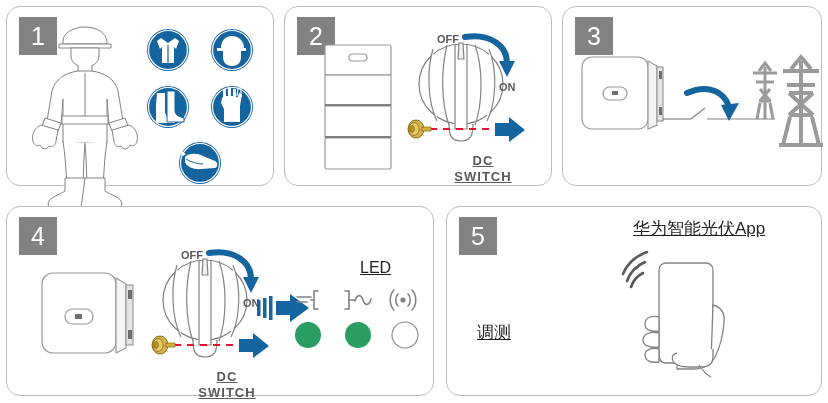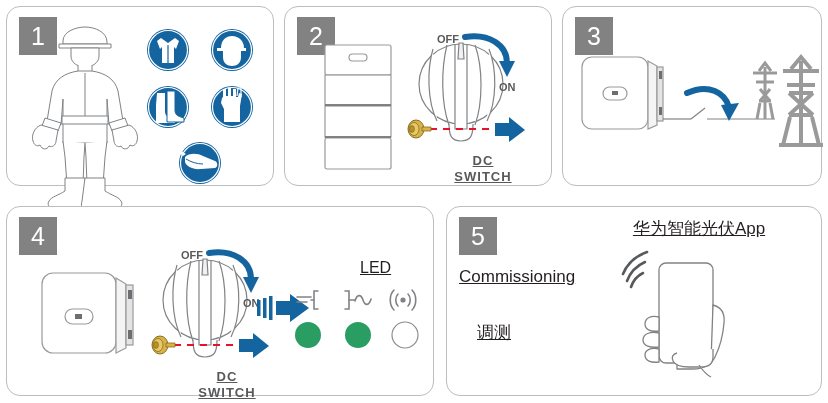--- a/index.html
+++ b/index.html
@@ -339,21 +339,20 @@
     <svg class="abs" style="left:286px; top:112px;" width="130" height="34" viewBox="0 0 130 34">
       <circle cx="15" cy="16" r="13" fill="#2a9d62"></circle>
       <circle cx="65" cy="16" r="13" fill="#2a9d62"></circle>
       <circle cx="112" cy="16" r="13" fill="#ffffff" stroke="#8d8d8d" stroke-width="1.2"></circle>
     </svg>
   </div>
 
   <div class="panel p5">
     <div class="badge">5</div>
 
-    <div class="txt p5text" style="left:12px; top:60px;">Commissioning</div>
     <div class="txt p5text" style="left:30px; top:114px;">调测</div>
 
     <div class="txt p5app" style="right:12px; top:10px; width:220px;">华为智能光伏App</div>
 
     <svg class="abs" style="left:168px; top:46px;" width="140" height="130" viewBox="0 0 140 130">
 
       <g fill="none" stroke="#58595b" stroke-width="2.6" stroke-linecap="round">
         <path d="M16 34 C18 28 22 23 28 20"></path>
         <path d="M12 28 C15 20 21 13 30 9"></path>
         <path d="M8 21 C12 11 21 3 32 -1"></path>

